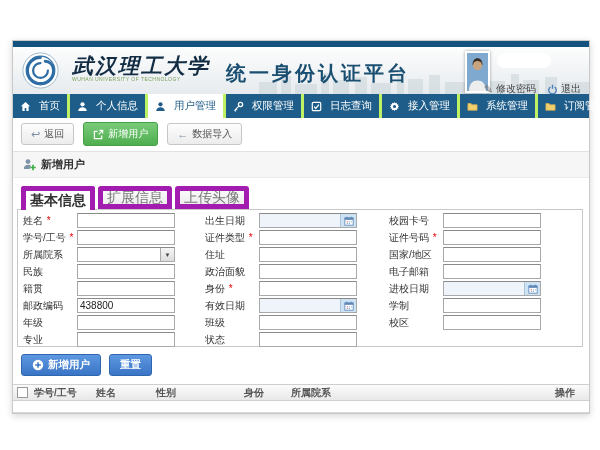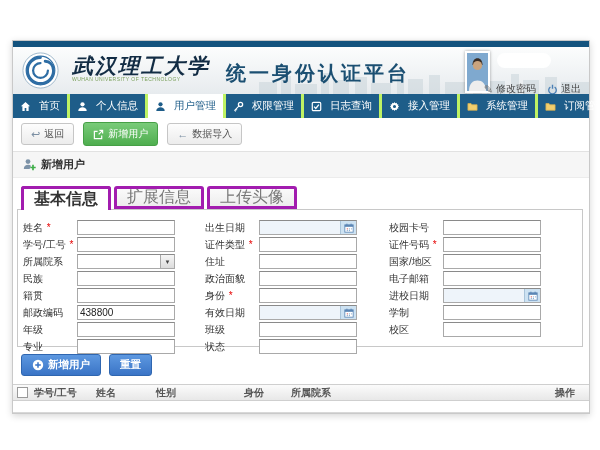--- a/index.html
+++ b/index.html
@@ -37,26 +37,26 @@
       cursor:pointer;font-family:inherit;}
   .tb .arrow{color:#7b8fa3;font-size:11px;line-height:10px;}
   .tb.green{height:24px;background:linear-gradient(#79cb79,#4fae4f);border-color:#46a046;color:#fff;}
   
   .section-strip{position:absolute;left:0;top:110px;width:576px;height:27px;background:#f6f6f6;
                  border-top:1px solid #e2e2e2;border-bottom:1px solid #ececec;display:flex;align-items:center;
                  padding-left:10px;box-sizing:border-box;}
   .stitle{font-size:11px;font-weight:bold;color:#333;margin-left:5px;}
   
   .tabs{position:absolute;left:8px;top:145px;height:24px;display:flex;gap:3px;z-index:2;}
-  .tab{height:23px;padding:0 10px;font-size:16px;color:#777;background:linear-gradient(#fafafa,#ededed);
-       border:3px solid #a21caf;border-radius:3px 3px 0 0;display:flex;align-items:center;cursor:pointer;box-sizing:border-box;}
+  .tab{height:23px;padding:0 4px;font-size:14px;color:#777;background:linear-gradient(#fafafa,#ededed);
+       border:5px solid #a21caf;border-radius:3px 3px 0 0;display:flex;align-items:center;cursor:pointer;box-sizing:border-box;}
   .tab.active{background:#fff;color:#333;font-weight:bold;height:24px;border-bottom:none;}
   
   .formbox{position:absolute;left:4px;top:168px;width:566px;height:138px;border:1px solid #c8c8c8;background:#fff;box-sizing:border-box;}
-  .fgrid{display:grid;grid-template-columns:182px 184px 192px;grid-auto-rows:17px;padding-top:2px;margin-top:7px;}
+  .fgrid{display:grid;grid-template-columns:182px 184px 192px;grid-auto-rows:17px;padding-top:2px;}
   .cell{display:flex;align-items:center;padding-left:5px;}
   .flabel{width:54px;font-size:10px;color:#333;flex:none;white-space:nowrap;}
   .req{color:#e60000;font-size:10px;margin-left:1px;}
   .tinput{width:96px;height:13px;border:1px solid #a9a9a9;border-top-color:#8a8a8a;background:#fff;
           display:flex;align-items:center;position:relative;flex:none;cursor:text;}
   .tinput .val{font-size:10px;color:#222;padding-left:2px;}
   .tinput.date{background:#eef4fa;}
   .selbtn{position:absolute;right:0;top:0;bottom:0;width:13px;background:linear-gradient(#f6f6f6,#dcdcdc);
           border-left:1px solid #a9a9a9;display:flex;align-items:center;justify-content:center;
           font-size:6px;color:#444;cursor:pointer;}

